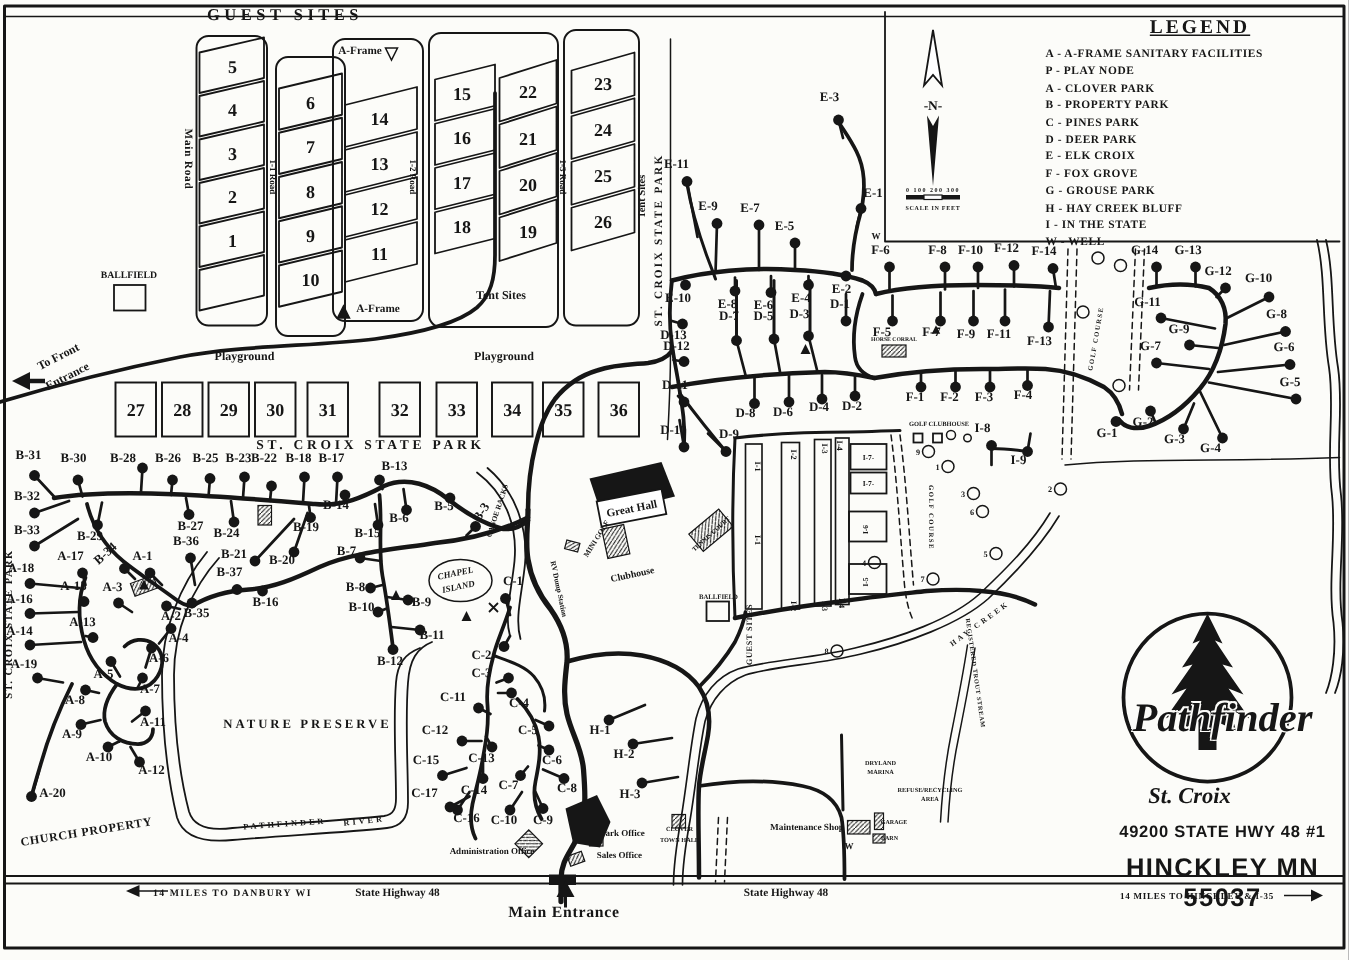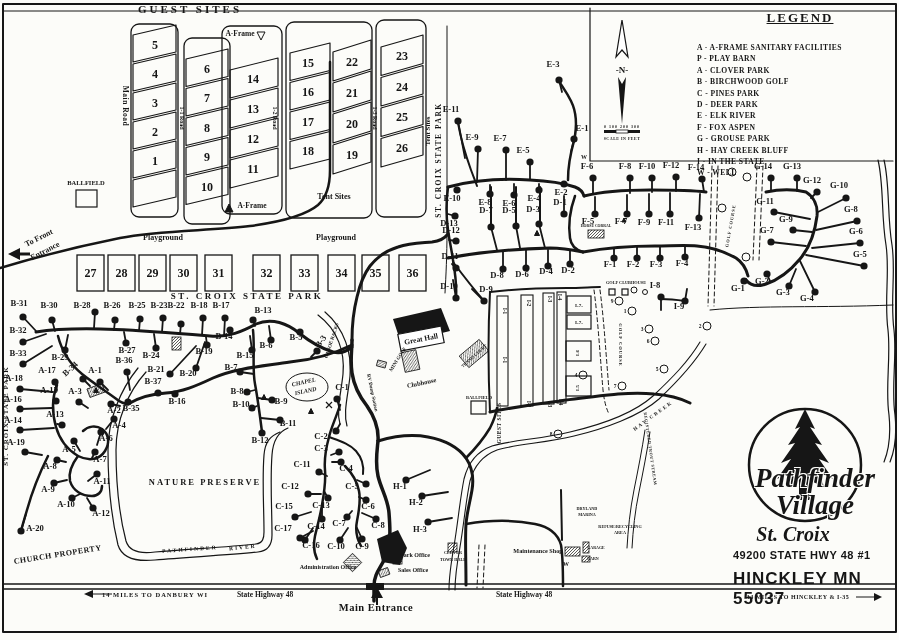--- a/index.html
+++ b/index.html
@@ -2,30 +2,30 @@
 <html><head>
 <meta charset="utf-8">
 <style>
   html,body{margin:0;padding:0;background:#888;}
   #stage{position:relative;width:899px;height:640px;background:#fcfcf9;overflow:hidden;
          font-family:"Liberation Serif",serif;color:#161616;}
   svg text{font-family:"Liberation Serif",serif;fill:#161616;}
   #map-canvas{position:absolute;inset:0;}
   #legend{position:absolute;left:697px;top:10px;width:200px;}
   .lg-title{font-size:13px;font-weight:bold;letter-spacing:2px;text-decoration:underline;
-            text-align:center;width:150px;margin-left:28px;margin-bottom:16px;}
+            text-align:center;width:150px;margin-left:28px;margin-bottom:4px;}
   .lg-row{font-size:7.6px;font-weight:bold;line-height:11.4px;
           letter-spacing:0.4px;white-space:nowrap;}
   #logo{position:absolute;left:733px;top:403px;width:164px;height:200px;}
   #logo .script{position:absolute;font-style:italic;font-weight:bold;text-align:center;
                 text-shadow:1px 1px 0 #fcfcf9,-1px -1px 0 #fcfcf9,1px -1px 0 #fcfcf9,-1px 1px 0 #fcfcf9;}
   #logo-name1{top:60px;left:0;width:164px;font-size:27px;}
   #logo-name2{top:87px;left:0;width:164px;font-size:27px;}
-  #logo-sub{top:120px;left:0;width:120px;font-size:20px;}
-  .addr{position:absolute;width:164px;font-family:"Liberation Sans",sans-serif;
+  #logo-sub{top:120px;left:0;width:120px;font-size:15px;}
+  .addr{position:absolute;width:164px;text-align:center;font-family:"Liberation Sans",sans-serif;
         font-weight:bold;}
   #logo-addr1{top:146px;font-size:11px;letter-spacing:0.5px;}
   #logo-addr2{top:166px;font-size:17px;letter-spacing:1px;}
 </style>
 </head>
 <body>
 
 <div id="stage">
   <svg id="map-canvas" width="899" height="640" viewBox="0 0 899 640">
       <defs>
@@ -695,38 +695,37 @@
       <text x="548" y="299" font-size="5.5" text-anchor="middle" font-weight="bold" transform="rotate(90 548 299)">I-3</text>
       <text x="548" y="404" font-size="5.5" text-anchor="middle" font-weight="bold" transform="rotate(90 548 404)">I-3</text>
       <text x="558" y="297" font-size="5.5" text-anchor="middle" font-weight="bold" transform="rotate(90 558 297)">I-4</text>
       <text x="559" y="402" font-size="5.5" text-anchor="middle" font-weight="bold" transform="rotate(90 559 402)">I-4</text>
     </svg>
 
   <div id="legend">
     <div class="lg-title">LEGEND</div>
     <div id="legend-rows">
         <div class="lg-row">A - A-FRAME SANITARY FACILITIES</div>
-        <div class="lg-row">P - PLAY BARN</div>
+        <div class="lg-row">P - PLAY NODE</div>
         <div class="lg-row">A - CLOVER PARK</div>
-        <div class="lg-row">B - BIRCHWOOD GOLF</div>
+        <div class="lg-row">B - PROPERTY PARK</div>
         <div class="lg-row">C - PINES PARK</div>
         <div class="lg-row">D - DEER PARK</div>
-        <div class="lg-row">E - ELK RIVER</div>
-        <div class="lg-row">F - FOX ASPEN</div>
+        <div class="lg-row">E - ELK CROIX</div>
+        <div class="lg-row">F - FOX GROVE</div>
         <div class="lg-row">G - GROUSE PARK</div>
         <div class="lg-row">H - HAY CREEK BLUFF</div>
         <div class="lg-row">I - IN THE STATE</div>
         <div class="lg-row">W - WELL</div>
       </div>
   </div>
 
   <div id="logo">
     <svg width="130" height="126" viewBox="0 0 130 126" style="position:absolute;left:8px;top:0">
       <circle cx="64" cy="62" r="56" fill="none" stroke="#161616" stroke-width="2.5"></circle>
       <path d="M64,6 L54,26 L59,24 L47,42 L54,40 L40,60 L50,56 L36,76 L49,70 L45,84 L58,78 L58,97 L70,97 L70,78 L83,84 L79,70 L92,76 L78,56 L88,60 L74,40 L81,42 L69,24 L74,26 Z" fill="#161616"></path>
     </svg>
     <div class="script" id="logo-name1">Pathfinder</div>
-    <div class="script" id="logo-name2">Village</div>
     <div class="script" id="logo-sub">St. Croix</div>
     <div class="addr" id="logo-addr1">49200 STATE HWY 48 #1</div>
     <div class="addr" id="logo-addr2">HINCKLEY MN  55037</div>
   </div>
 </div>
 
 </body></html>

